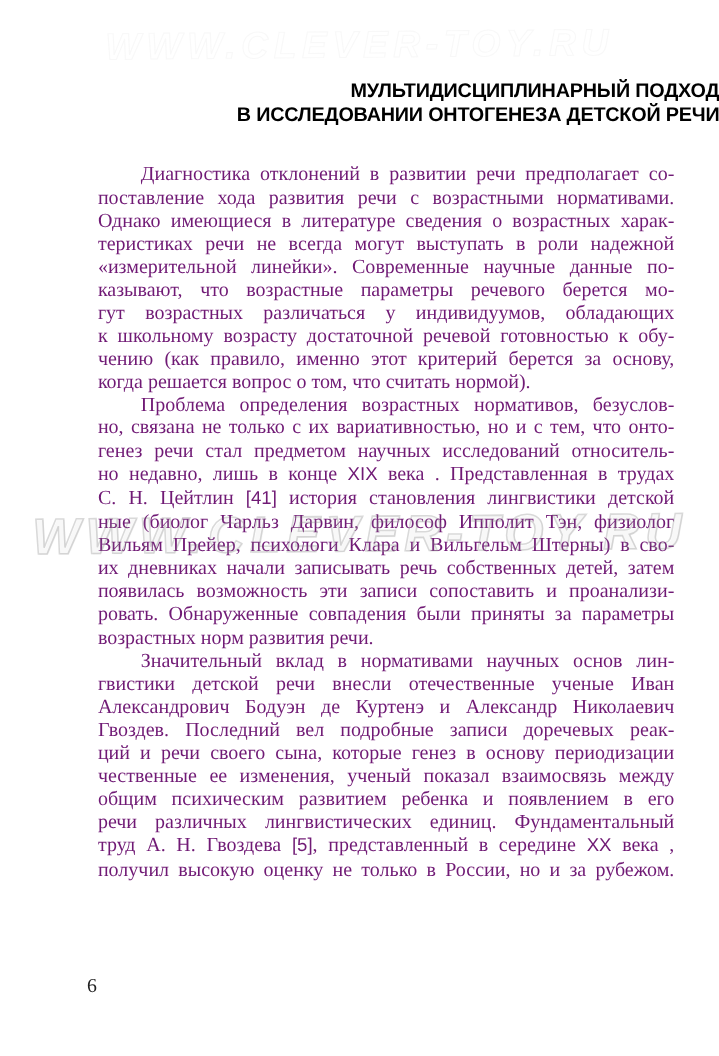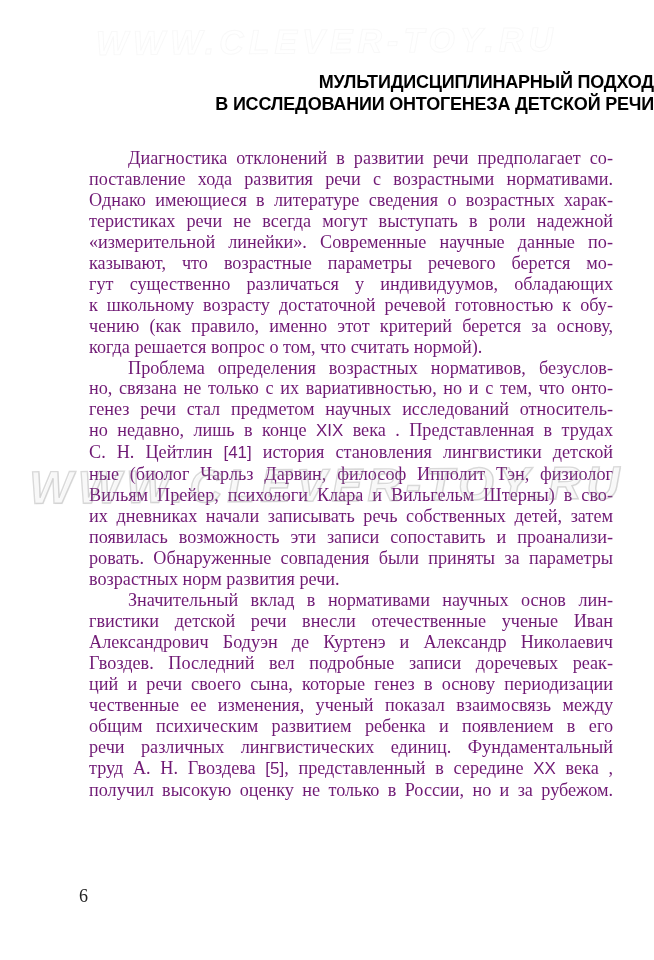--- a/index.html
+++ b/index.html
@@ -91,21 +91,21 @@
     <div>В ИССЛЕДОВАНИИ ОНТОГЕНЕЗА ДЕТСКОЙ РЕЧИ</div>
   </div>
 
   <div class="body-text" id="body-text">
       <div class="line indent">Диагностика отклонений в развитии речи предполагает со-</div>
       <div class="line">поставление хода развития речи с возрастными нормативами.</div>
       <div class="line">Однако имеющиеся в литературе сведения о возрастных харак-</div>
       <div class="line">теристиках речи не всегда могут выступать в роли надежной</div>
       <div class="line">«измерительной линейки». Современные научные данные по-</div>
       <div class="line">казывают, что возрастные параметры речевого берется мо-</div>
-      <div class="line">гут существенно различаться у индивидуумов, обладающих</div>
+      <div class="line">гут возрастных различаться у индивидуумов, обладающих</div>
       <div class="line">к школьному возрасту достаточной речевой готовностью к обу-</div>
       <div class="line">чению (как правило, именно этот критерий берется за основу,</div>
       <div class="line last">когда решается вопрос о том, что считать нормой).</div>
       <div class="line indent">Проблема определения возрастных нормативов, безуслов-</div>
       <div class="line">но, связана не только с их вариативностью, но и с тем, что онто-</div>
       <div class="line">генез речи стал предметом научных исследований относитель-</div>
       <div class="line">но недавно, лишь в конце <span class="sans">XIX</span> века . Представленная в трудах</div>
       <div class="line">С. Н. Цейтлин <span class="sans">[41]</span> история становления лингвистики детской</div>
       <div class="line">ные (биолог Чарльз Дарвин, философ Ипполит Тэн, физиолог</div>
       <div class="line">Вильям Прейер, психологи Клара и Вильгельм Штерны) в сво-</div>

